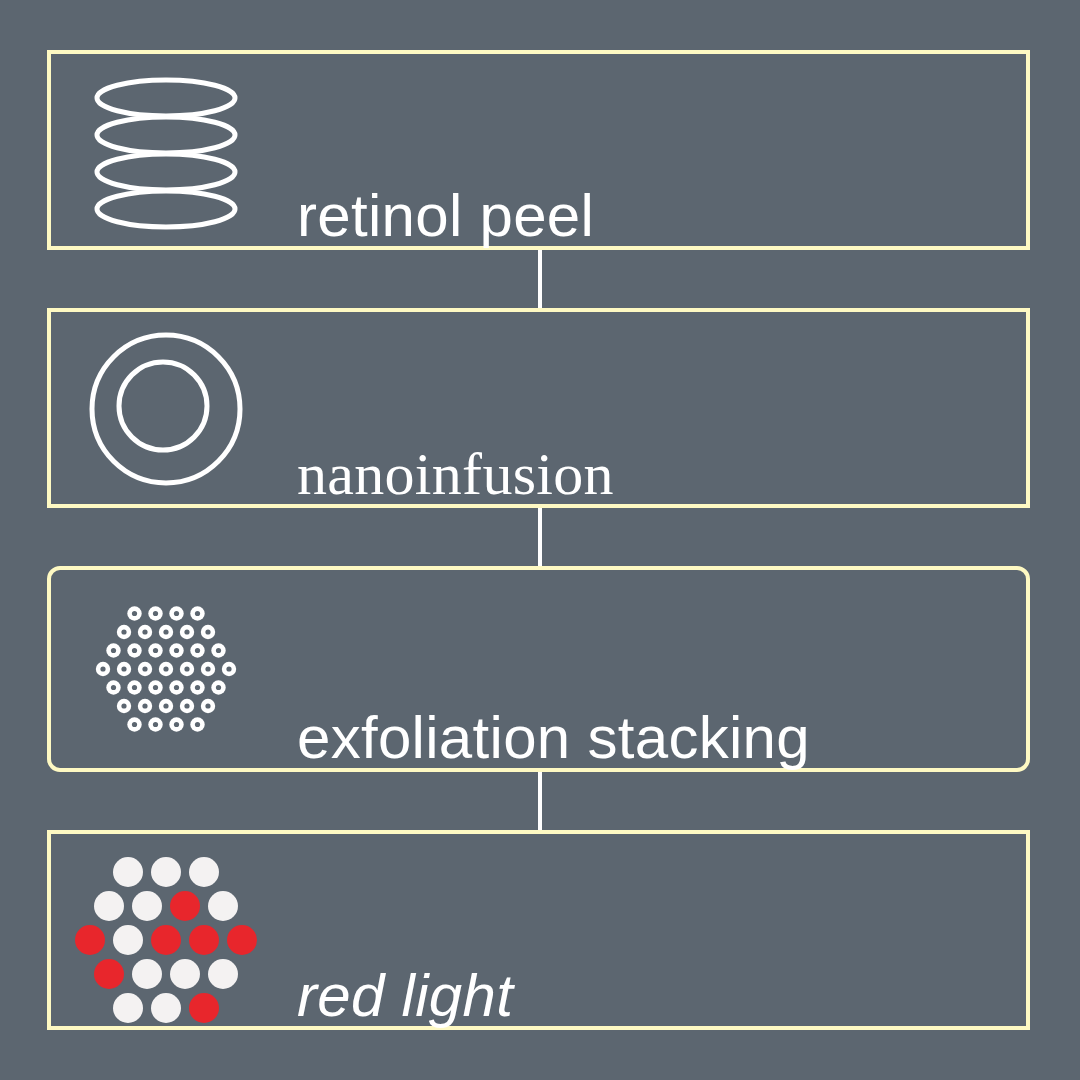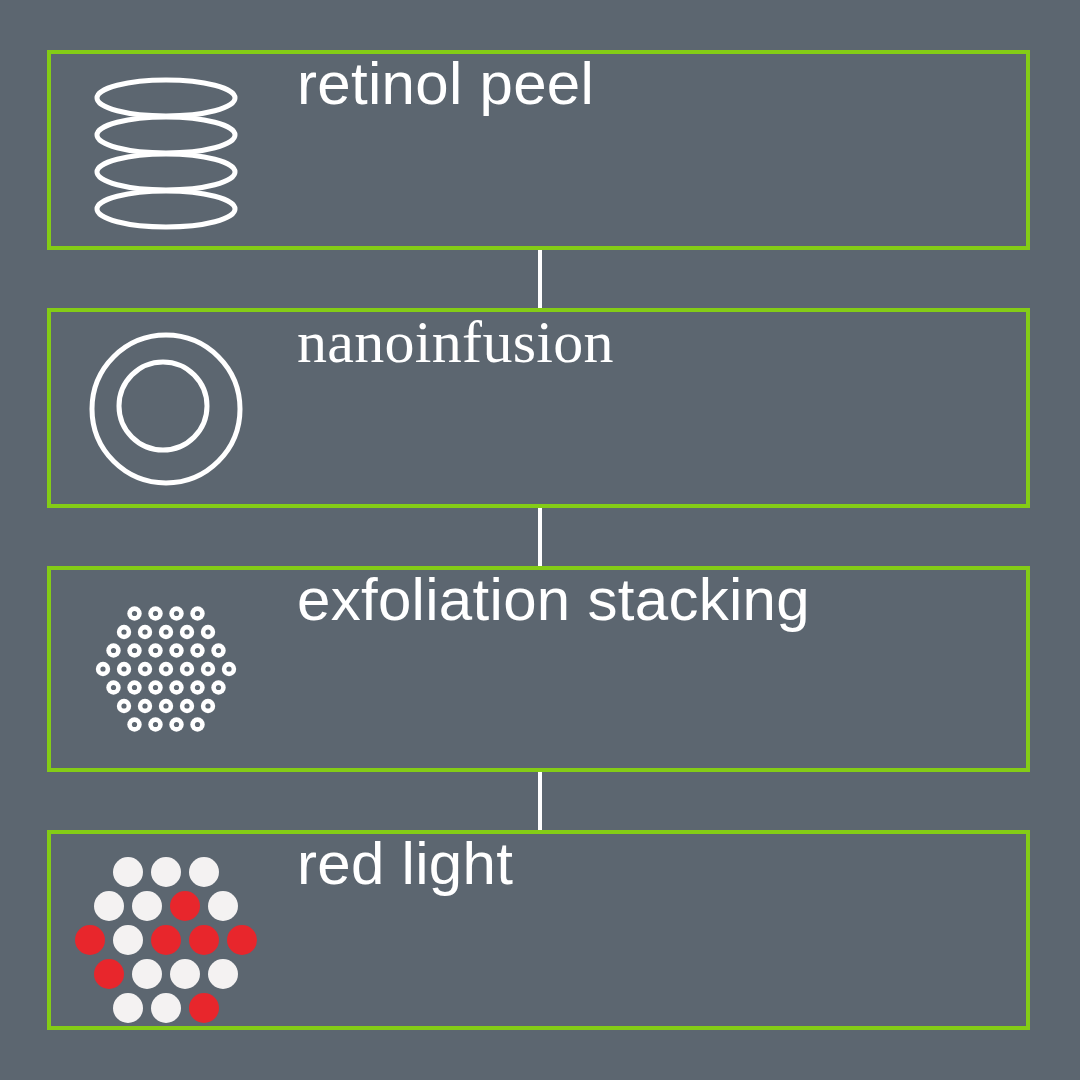--- a/index.html
+++ b/index.html
@@ -30,28 +30,28 @@
   .connector.c1 { top: 250px;  height: 58px; }
   .connector.c2 { top: 508px;  height: 58px; }
   .connector.c3 { top: 772px;  height: 58px; }
 
   
   .step-box {
     position: absolute;
     left: 47px;
     width: 983px;
     box-sizing: border-box;
-    border: 4px solid #84cc16;
+    border: 4px solid #fef9c3;
     display: flex;
-    align-items: flex-start;
+    align-items: flex-end;
   }
   .step-box.b1 { top: 50px;  height: 200px; }
   .step-box.b2 { top: 308px; height: 200px; font-family: Liberation Serif, serif; }
-  .step-box.b3 { top: 566px; height: 206px; }
-  .step-box.b4 { top: 830px; height: 200px; }
+  .step-box.b3 { top: 566px; height: 206px; border-radius: 13px; }
+  .step-box.b4 { top: 830px; height: 200px; font-style: italic; }
 
   .icon-slot {
     position: relative;
     flex: 0 0 230px;
     height: 100%;
     display: flex;
     align-items: center;
     justify-content: center;
   }
   .icon-slot svg { display: block; overflow: visible; }

